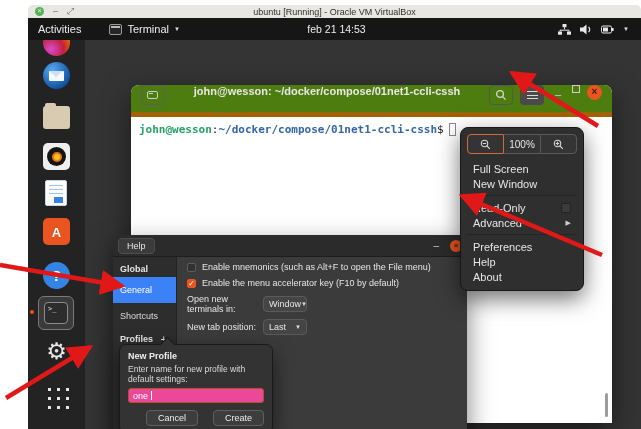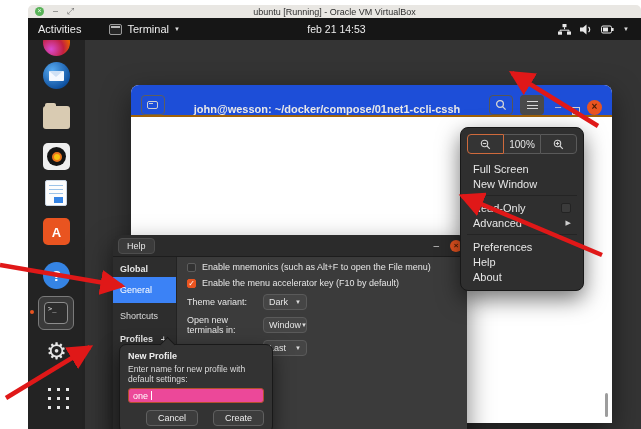--- a/index.html
+++ b/index.html
@@ -65,22 +65,22 @@
     padding:2px 0 0 3px; font-style:normal; }
   .dock-dot { position:absolute; left:2px; top:270px; width:4px; height:4px; border-radius:50%; background:#e95420; }
   .di-settings { top:298px; color:#e6e6e6; font-size:23px; line-height:27px; text-align:center; }
   .di-grid { top:344px; width:25px; height:25px; left:16px;
     background-image:radial-gradient(#e6e6e6 1.6px, transparent 1.8px);
     background-size:9px 9px; background-position:1px 1px; }
 
   
   .terminal { position:absolute; left:103px; top:45px; width:481px; height:338px;
     border-radius:8px 8px 0 0; background:#ffffff; box-shadow:0 10px 28px rgba(0,0,0,.5); z-index:5; }
-  .term-header { height:32px; background:#1d4ed8; border-radius:8px 8px 0 0;
-    border-bottom:2px solid #a16207; display:flex; align-items:flex-end; padding:0 10px; gap:7px; }
+  .term-header { height:32px; background:#4d7c0f; border-radius:8px 8px 0 0;
+    border-bottom:5px solid #a16207; display:flex; align-items:flex-start; padding:0 10px; gap:7px; }
   .newtab-btn { width:24px; height:20px; border:1px solid #5e5e5e; border-radius:4px; position:relative; flex:none; }
   .newtab-btn i { position:absolute; left:5px; top:5px; width:11px; height:8px;
     border:1px solid #cfcfcf; border-radius:2px; }
   .newtab-btn i:after { content:""; position:absolute; left:1px; top:1px; width:4px; height:1px; background:#cfcfcf; }
   .term-title { flex:1; text-align:center; font-weight:bold; font-size:11px; color:#e8e8e8; white-space:nowrap; }
   .icon-btn { width:24px; height:20px; border-radius:4px; display:flex; align-items:center;
     justify-content:center; flex:none; }
   .search-btn { border:1px solid #565656; }
   .hamburger-btn { background:#4a4a4a; }
   .bars { width:11px; height:8px; border-top:1.5px solid #d8d8d8; border-bottom:1.5px solid #d8d8d8; position:relative; }
@@ -245,20 +245,23 @@
             <line x1="7.6" y1="7.6" x2="10.6" y2="10.6" stroke="#d5d5d5" stroke-width="1.3"></line>
           </svg>
         </span>
         <span class="icon-btn hamburger-btn">
           <span class="bars"></span>
         </span>
         <span class="win-min">–</span>
         <span class="win-max"></span>
         <span class="term-close">×</span>
       </div>
+      <div class="term-body">
+        <span class="p-user">john@wesson</span><span>:</span><span class="p-path">~/docker/compose/01net1-ccli-cssh</span><span>$</span><span class="cursor"></span>
+      </div>
       <span class="term-scrollbar"></span>
     </div>
 
     <div class="menu">
       <div class="zoom-row">
         <span class="zoom-btn zoom-out">
           <svg width="11" height="11" viewBox="0 0 11 11">
             <circle cx="4.5" cy="4.5" r="3.2" stroke="#d5d5d5" stroke-width="1.1" fill="none"></circle>
             <line x1="7" y1="7" x2="9.8" y2="9.8" stroke="#d5d5d5" stroke-width="1.1"></line>
             <line x1="2.8" y1="4.5" x2="6.2" y2="4.5" stroke="#d5d5d5" stroke-width="1.1"></line>
@@ -318,27 +321,20 @@
           </div>
         </div>
         <div class="prefs-content">
           <div class="chk-row">
             <span class="chk"></span>
             <span>Enable mnemonics (such as Alt+F to open the File menu)</span>
           </div>
           <div class="chk-row">
             <span class="chk checked">✓</span>
             <span>Enable the menu accelerator key (F10 by default)</span>
-          </div>
-          <div class="opt-row">
-            <span class="opt-label">Theme variant:</span>
-            <span class="dropdown">
-              <span>Dark</span>
-              <span class="dd-caret">▼</span>
-            </span>
           </div>
           <div class="opt-row">
             <span class="opt-label">Open new terminals in:</span>
             <span class="dropdown">
               <span>Window</span>
               <span class="dd-caret">▼</span>
             </span>
           </div>
           <div class="opt-row">
             <span class="opt-label">New tab position:</span>

